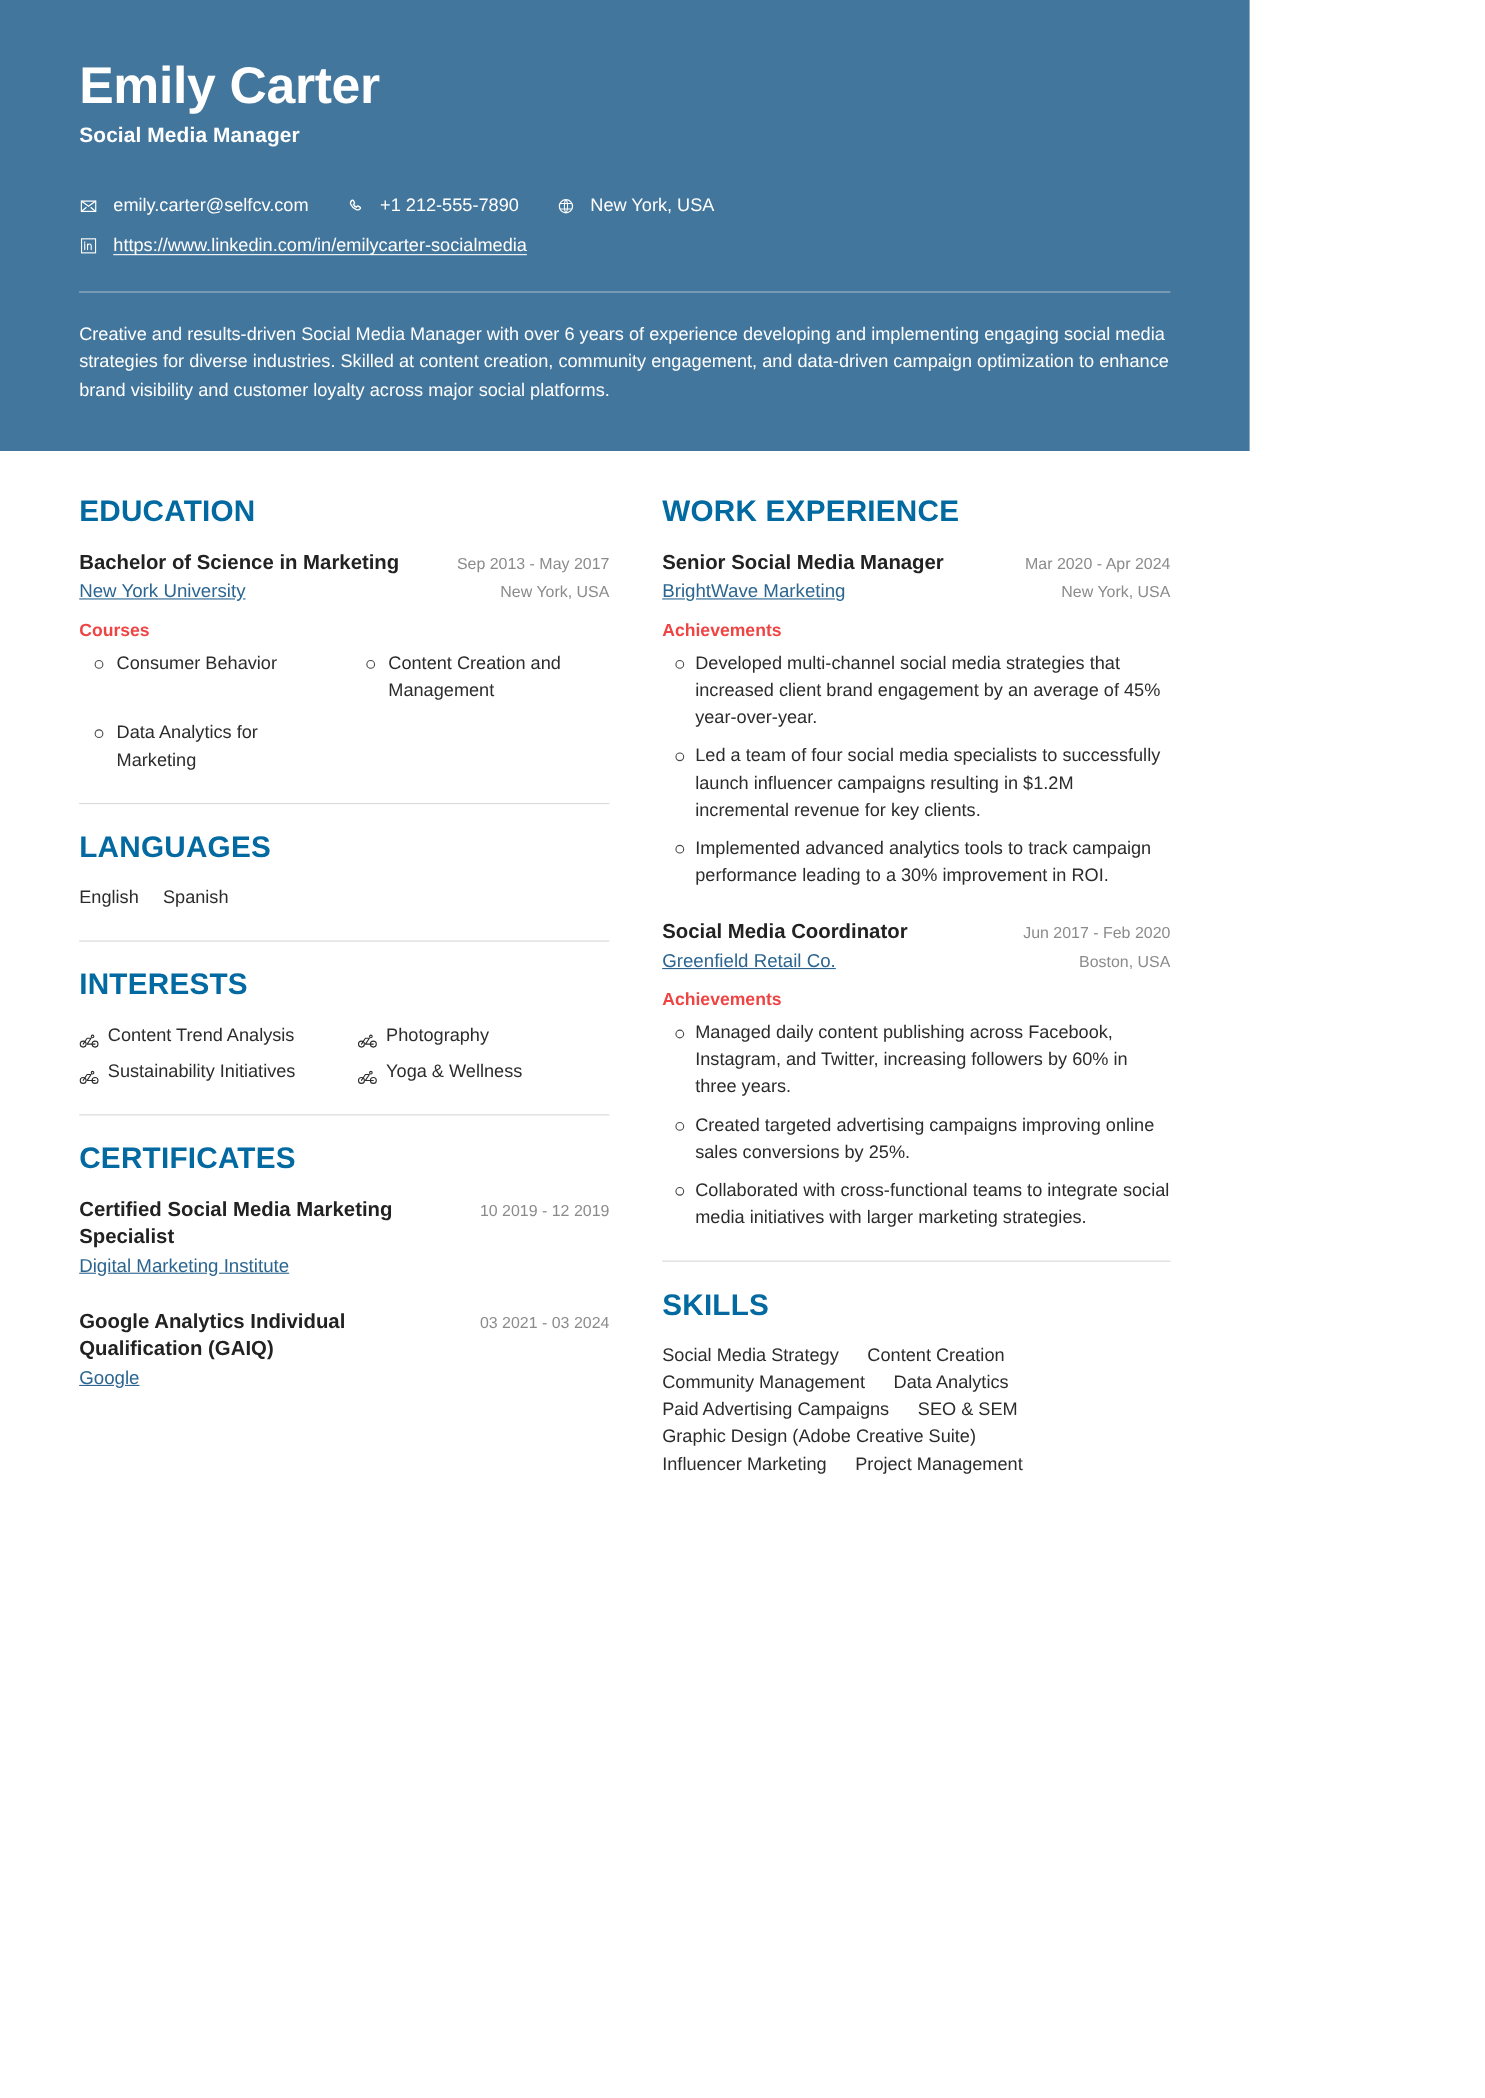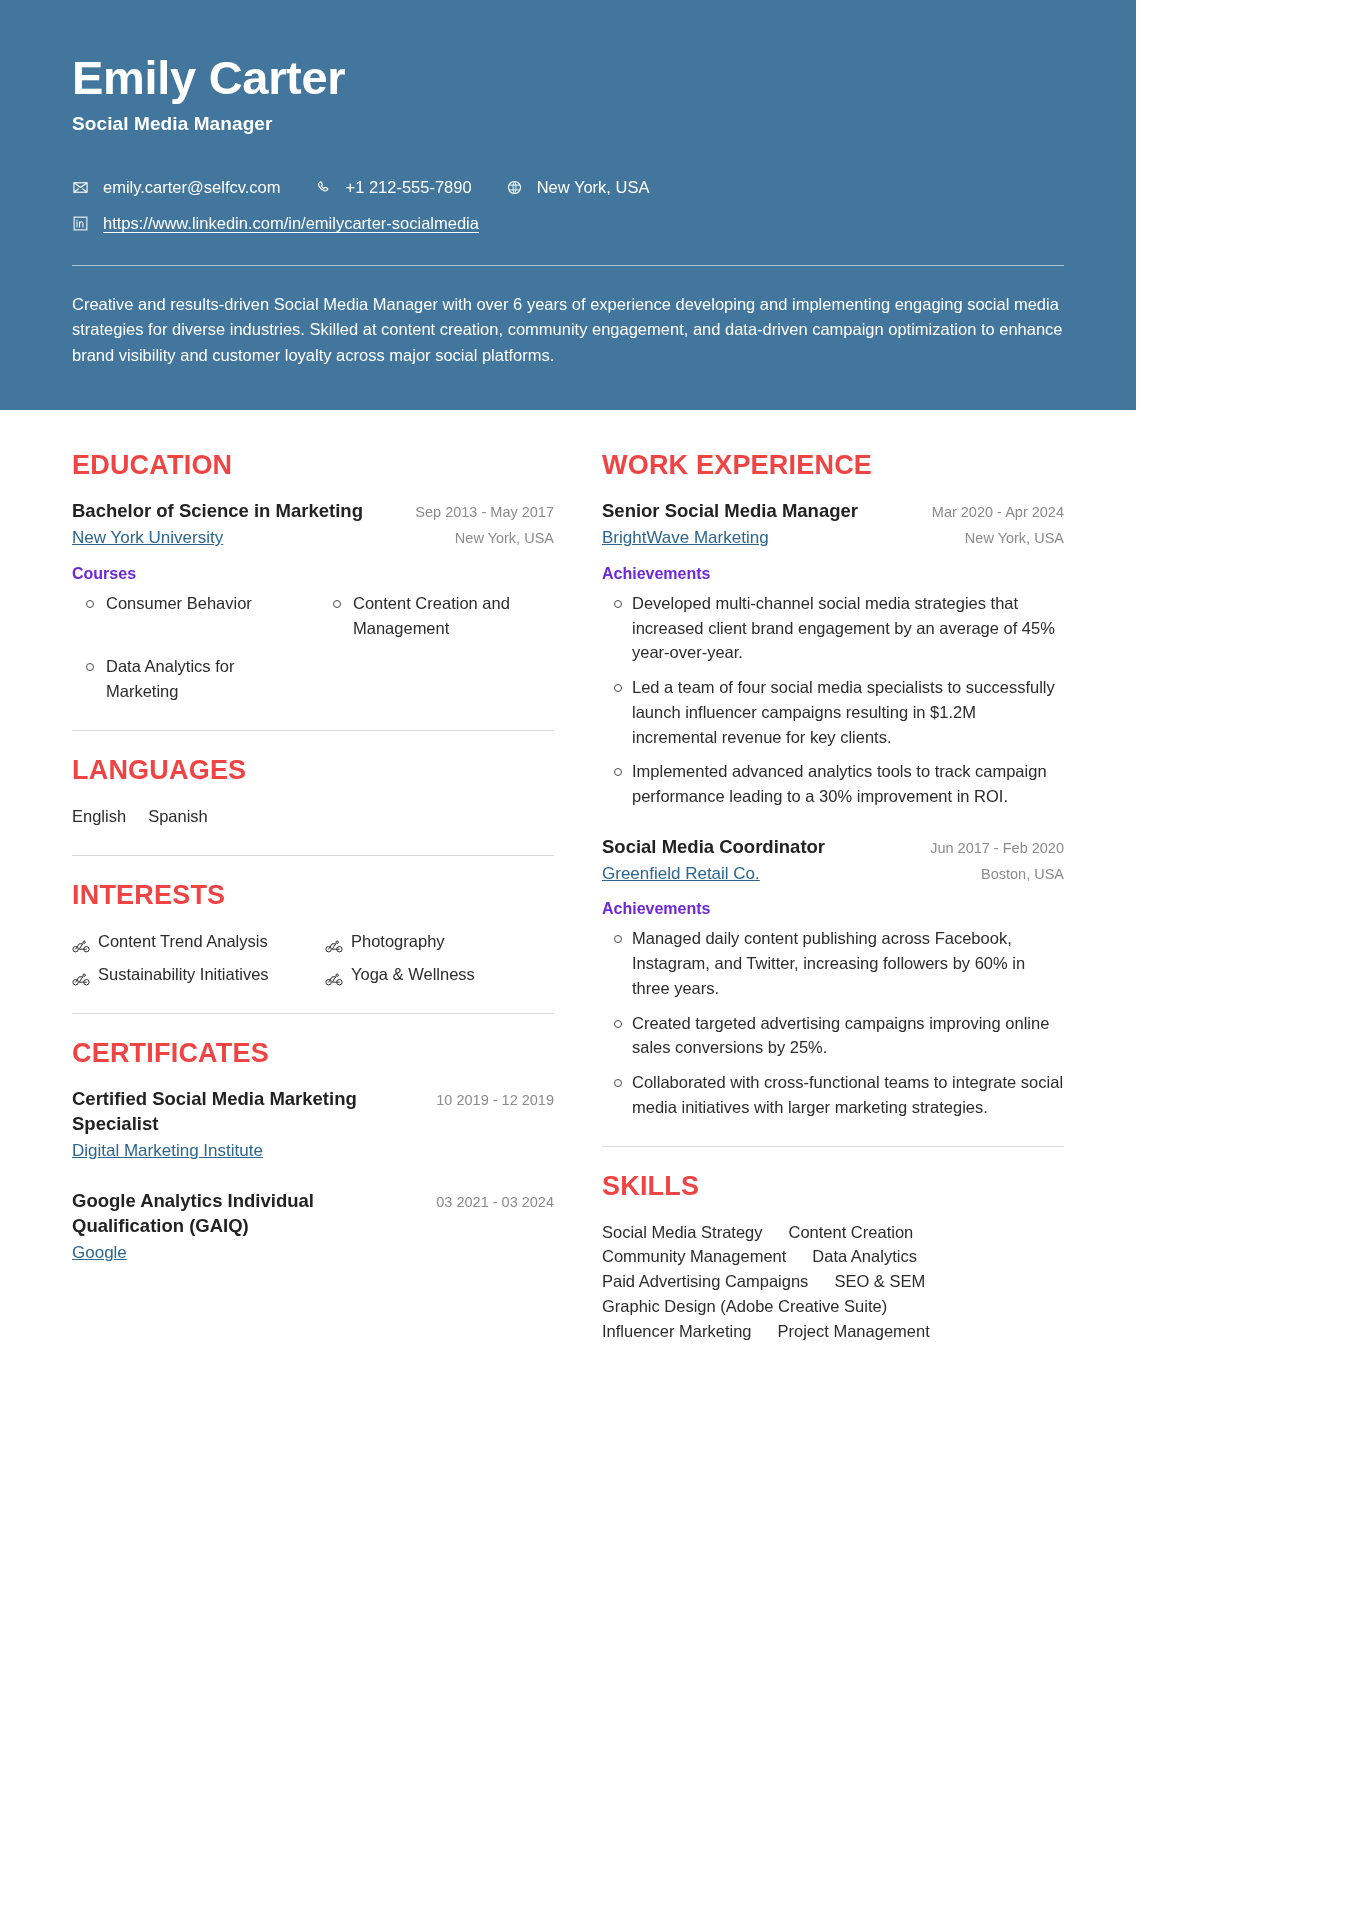--- a/index.html
+++ b/index.html
@@ -84,21 +84,21 @@
     gap: 48px;
     align-items: flex-start;
   }
   .col-left  { width: 482px; flex: 0 0 482px; }
   .col-right { flex: 1 1 auto; }
 
   .section { margin-bottom: 6px; }
   .section-title {
     font-size: 27px;
     font-weight: 700;
-    color: #ef4444;
+    color: #0369a1;
     letter-spacing: 0.2px;
     margin-bottom: 18px;
   }
   .divider {
     border: 0;
     border-top: 1px solid #d8d8d8;
     margin: 26px 0 24px 0;
   }
 
   
@@ -125,21 +125,21 @@
   .entry-meta {
     font-size: 14.5px;
     color: #8b8b8b;
     white-space: nowrap;
     line-height: 1.45;
     text-align: right;
   }
   .entry-sub {
     font-size: 16px;
     font-weight: 700;
-    color: #6d28d9;
+    color: #ef4444;
     margin: 14px 0 8px 0;
   }
 
   ul.bullets { list-style: none; }
   ul.bullets li {
     position: relative;
     padding-left: 30px;
     font-size: 16.5px;
     line-height: 1.5;
     color: #2c2c2c;

